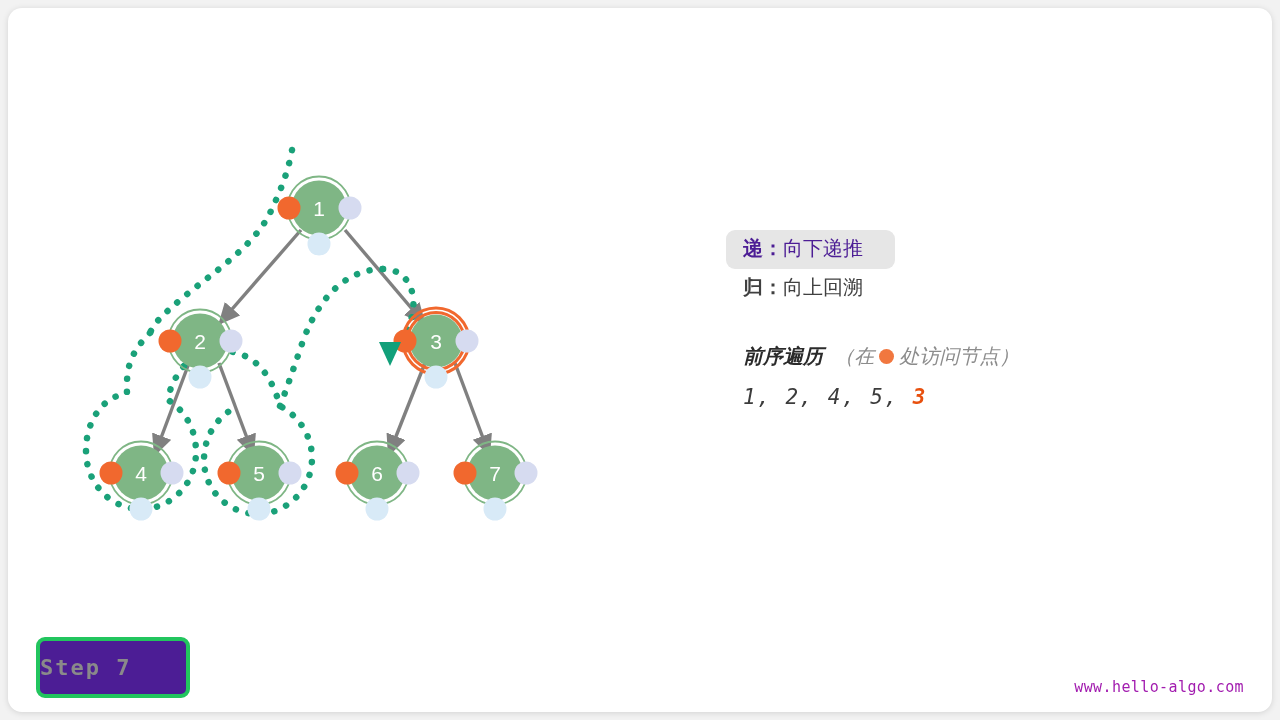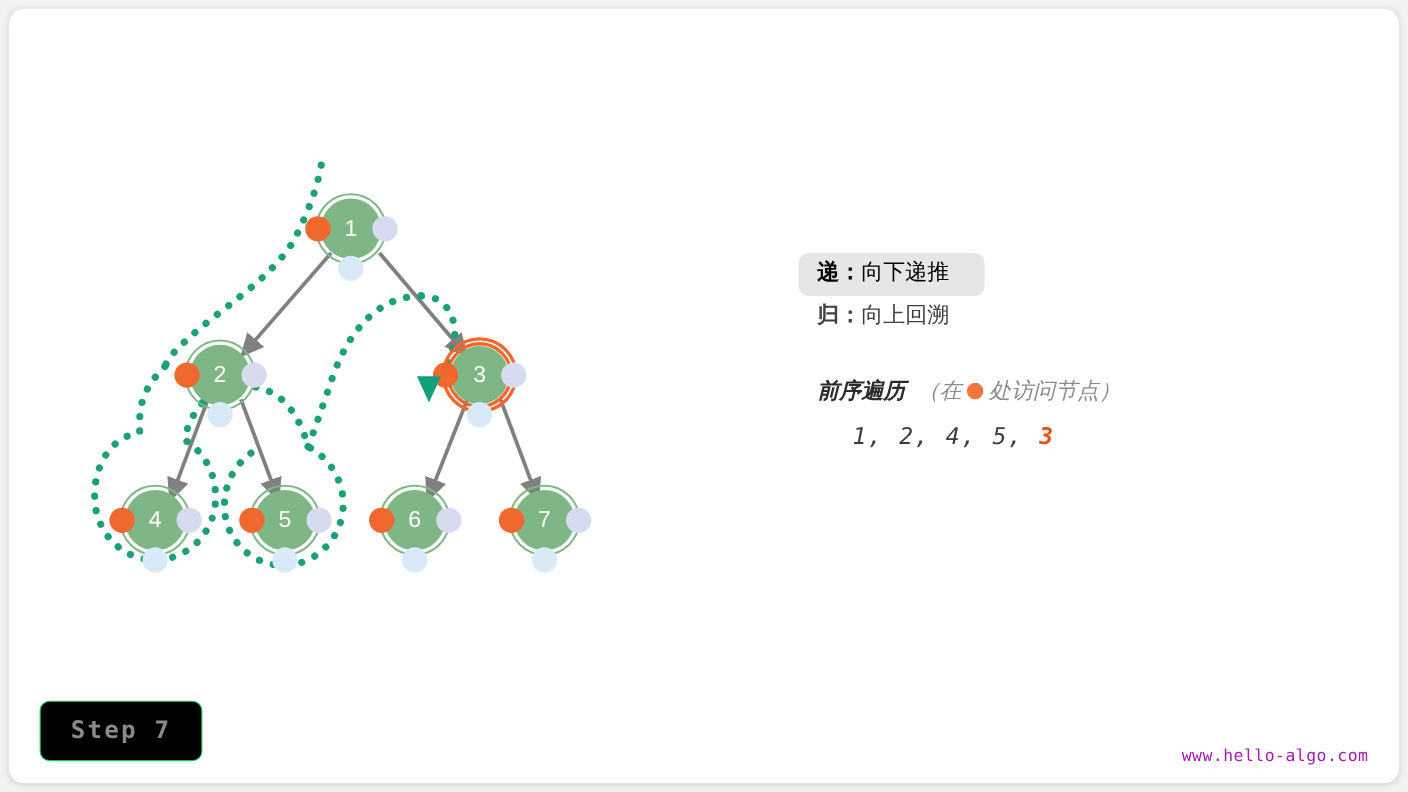--- a/index.html
+++ b/index.html
@@ -25,21 +25,21 @@
     position:absolute;
     left:718px;top:222px;
     width:420px;
   }
   .hl-row{
     display:inline-block;
     background:#e6e6e6;
     border-radius:9px;
     padding:7px 32px 9px 17px;
     font-size:20px;
-    color:#000000;
+    color:#4c1d95;
     line-height:1.15;
     white-space:nowrap;
   }
   .plain-row{
     display:inline-block;
     padding:7px 17px 9px 17px;
     font-size:20px;
     color:#404040;
     line-height:1.15;
     white-space:nowrap;
@@ -62,33 +62,32 @@
     vertical-align:-1px;
     margin:0 5px;
   }
   #seq{
     margin-top:17px;
     font-family:"DejaVu Sans Mono","Liberation Mono",monospace;
     font-size:21px;
     color:#3c3c3c;
     letter-spacing:1.5px;
     white-space:nowrap;
-    margin-left:32px;
   }
   #seq .cur{color:#e8500e;font-weight:bold;}
 
   
   #step-badge{
     position:absolute;
     left:28px;top:629px;
     width:146px;height:53px;
-    border:1px solid #22c55e;
+    border:4px solid #22c55e;
     border-radius:9px;
-    background:#000000;
-    display:flex;align-items:center;justify-content:center;
+    background:#4c1d95;
+    display:flex;align-items:center;
     font-family:"DejaVu Sans Mono","Liberation Mono",monospace;
     font-weight:bold;
     font-size:22px;
     color:#8a8a8a;
     letter-spacing:2px;
   }
   
   #watermark{
     position:absolute;
     right:28px;bottom:16px;

